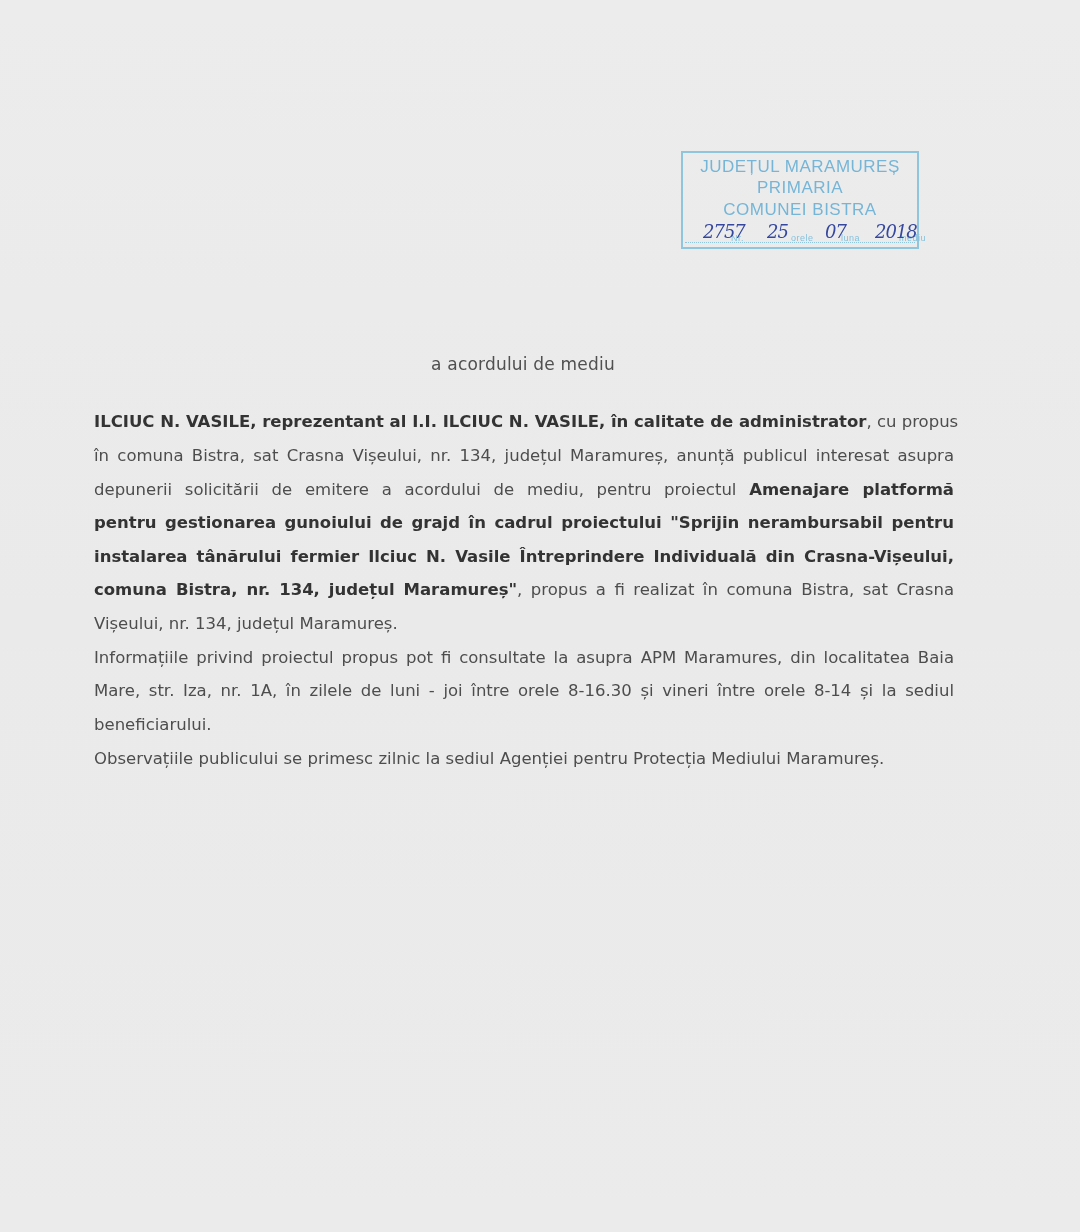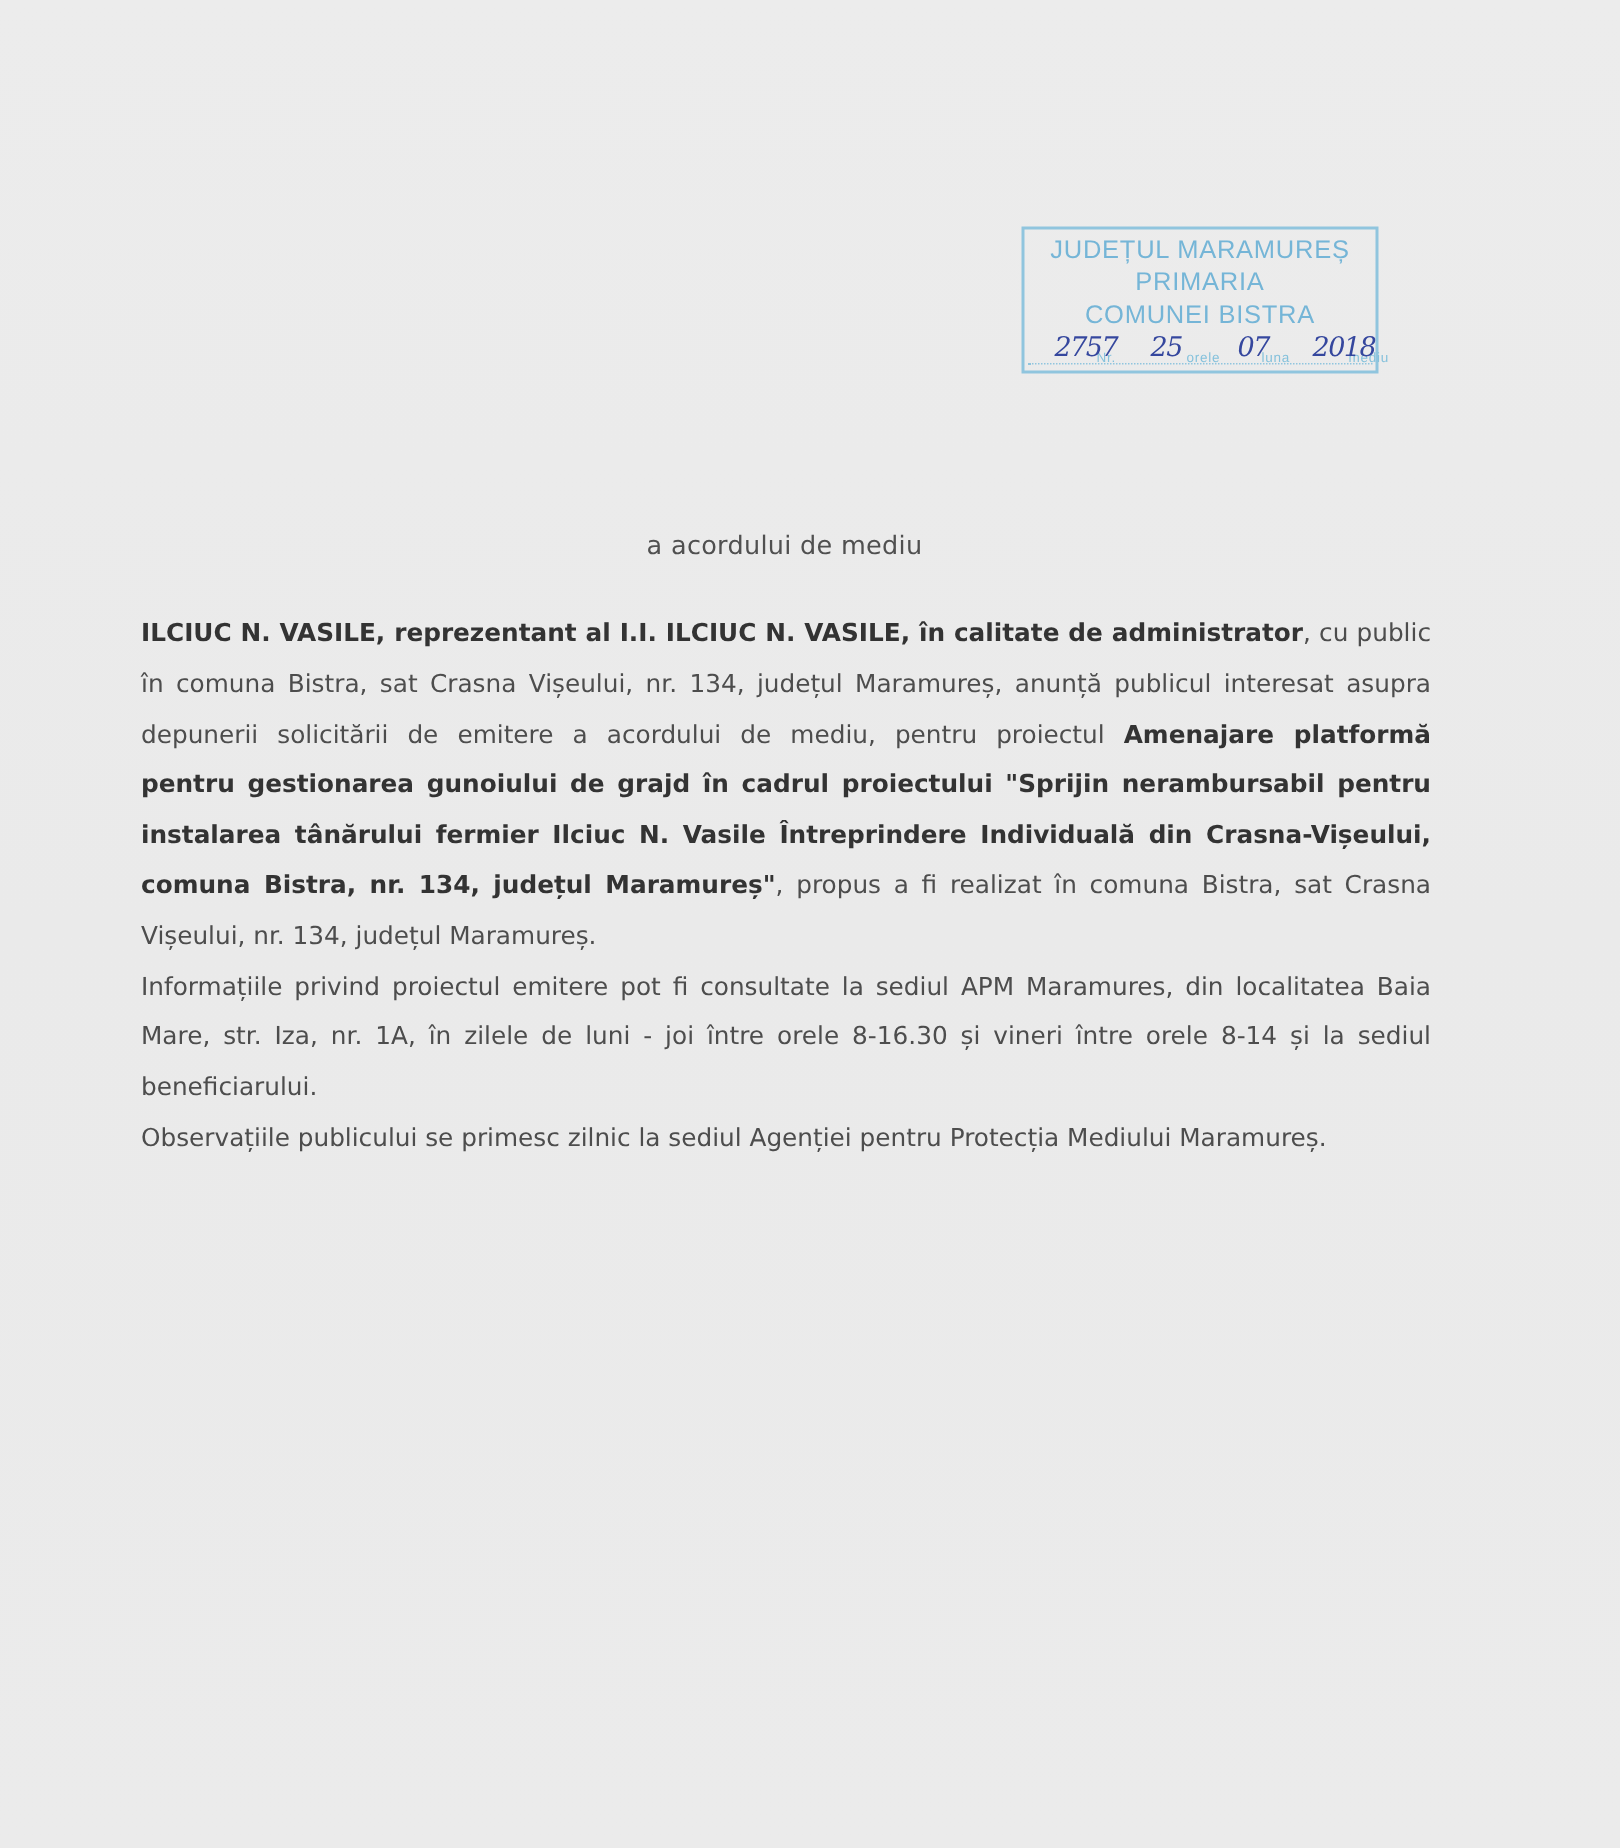--- a/index.html
+++ b/index.html
@@ -137,21 +137,21 @@
       <span class="hand" style="left:140px">07</span>
       <span class="lbl" style="left:170px">mediu</span>
       <span class="hand" style="left:190px">2018</span>
     </div>
   </div>
 
   <div class="title title-2">a acordului de mediu</div>
 
   <div class="body-text" style="top:412px;">
     <div class="line" style="top:0px;">
-      <span class="bold">ILCIUC N. VASILE, reprezentant al I.I. ILCIUC N. VASILE, în calitate de administrator</span><span>, cu public</span>
+      <span class="bold">ILCIUC N. VASILE, reprezentant al I.I. ILCIUC N. VASILE, în calitate de administrator</span><span>, cu propus</span>
     </div>
     <div class="line" style="top:34px;">
       <span>în comuna Bistra, sat Crasna Vișeului, nr. 134, județul Maramureș, anunță publicul interesat asupra</span>
     </div>
     <div class="line" style="top:68px;">
       <span>depunerii solicitării de emitere a acordului de mediu, pentru proiectul </span><span class="bold">Amenajare platformă</span>
     </div>
     <div class="line" style="top:101px;">
       <span class="bold">pentru gestionarea gunoiului de grajd în cadrul proiectului "Sprijin nerambursabil pentru</span>
     </div>
@@ -160,21 +160,21 @@
     </div>
     <div class="line" style="top:168px;">
       <span class="bold">comuna Bistra, nr. 134, județul Maramureș"</span><span>, propus a fi realizat în comuna Bistra, sat Crasna</span>
     </div>
     <div class="line last" style="top:202px;">
       <span>Vișeului, nr. 134, județul Maramureș.</span>
     </div>
   </div>
 
   <div class="body-text" style="top:648px;">
-    <div class="line" style="top:0px;">Informațiile privind proiectul emitere pot fi consultate la sediul APM Maramures, din localitatea Baia</div>
+    <div class="line" style="top:0px;">Informațiile privind proiectul propus pot fi consultate la asupra APM Maramures, din localitatea Baia</div>
     <div class="line" style="top:33px;">Mare, str. Iza, nr. 1A, în zilele de luni - joi între orele 8-16.30 și vineri între orele 8-14 și la sediul</div>
     <div class="line last" style="top:67px;">beneficiarului.</div>
   </div>
 
   <div class="body-text" style="top:749px;">
     <div class="line last" style="top:0px;">Observațiile publicului se primesc zilnic la sediul Agenției pentru Protecția Mediului Maramureș.</div>
   </div>
 
 </div>
 

